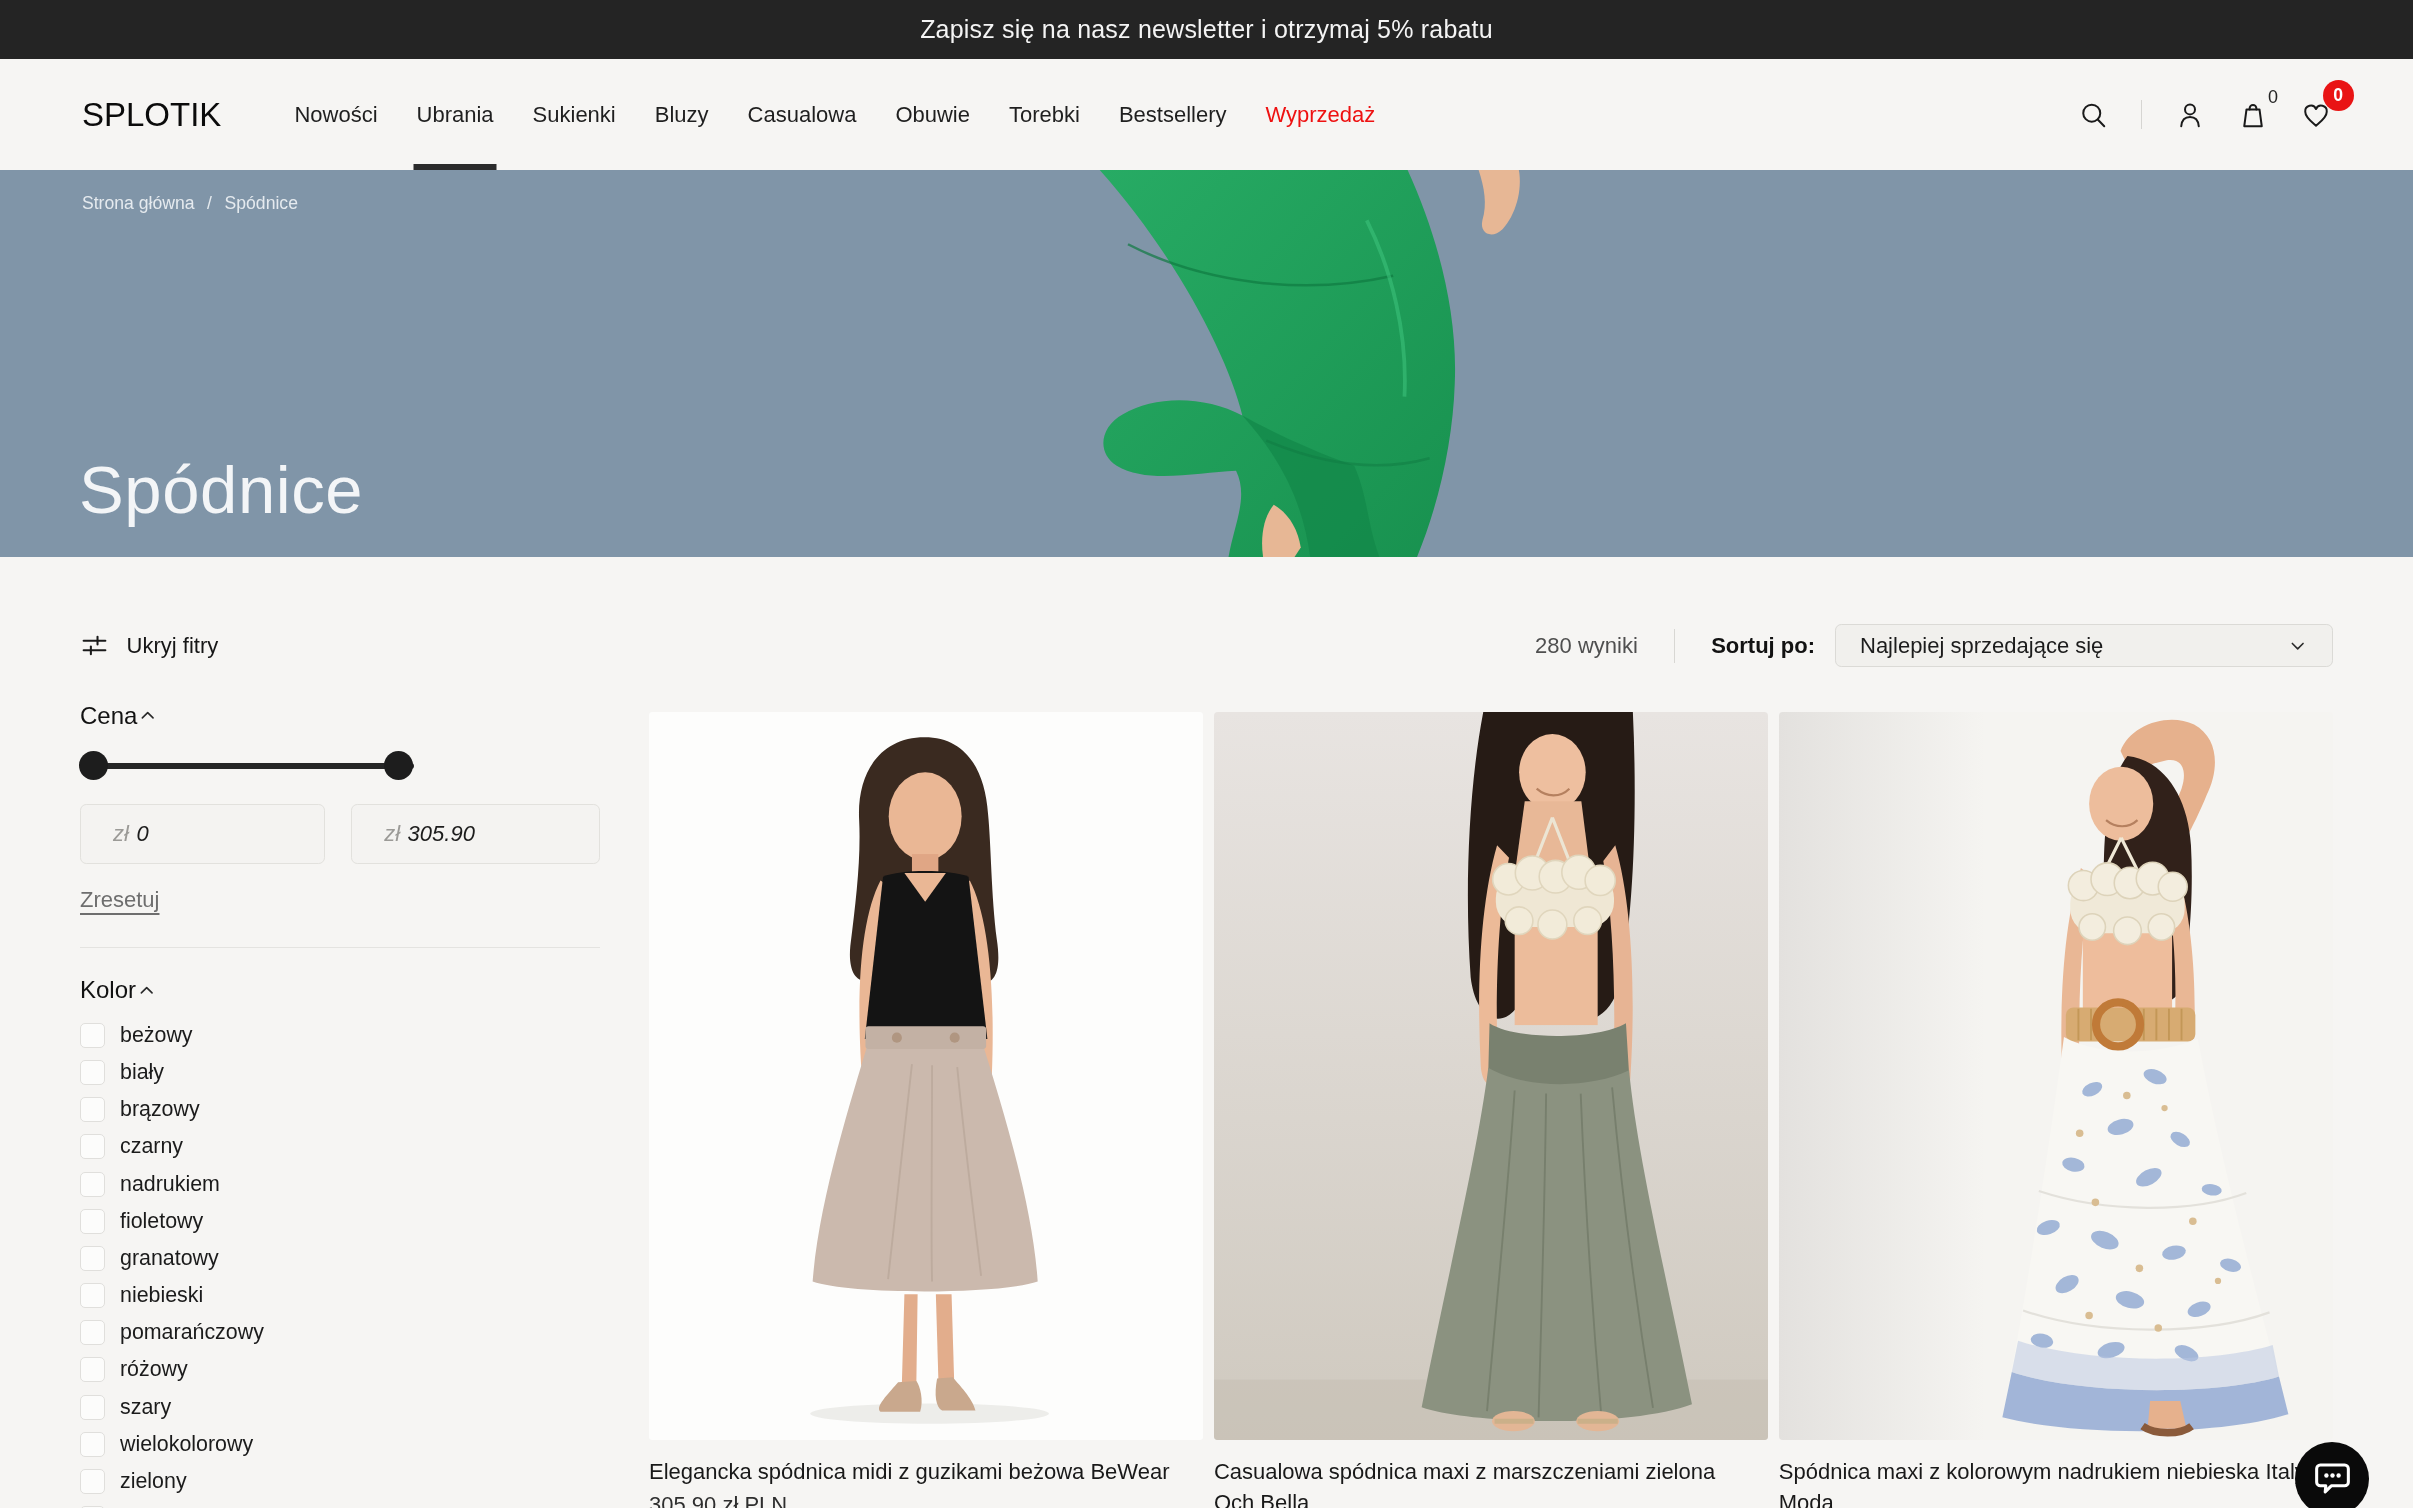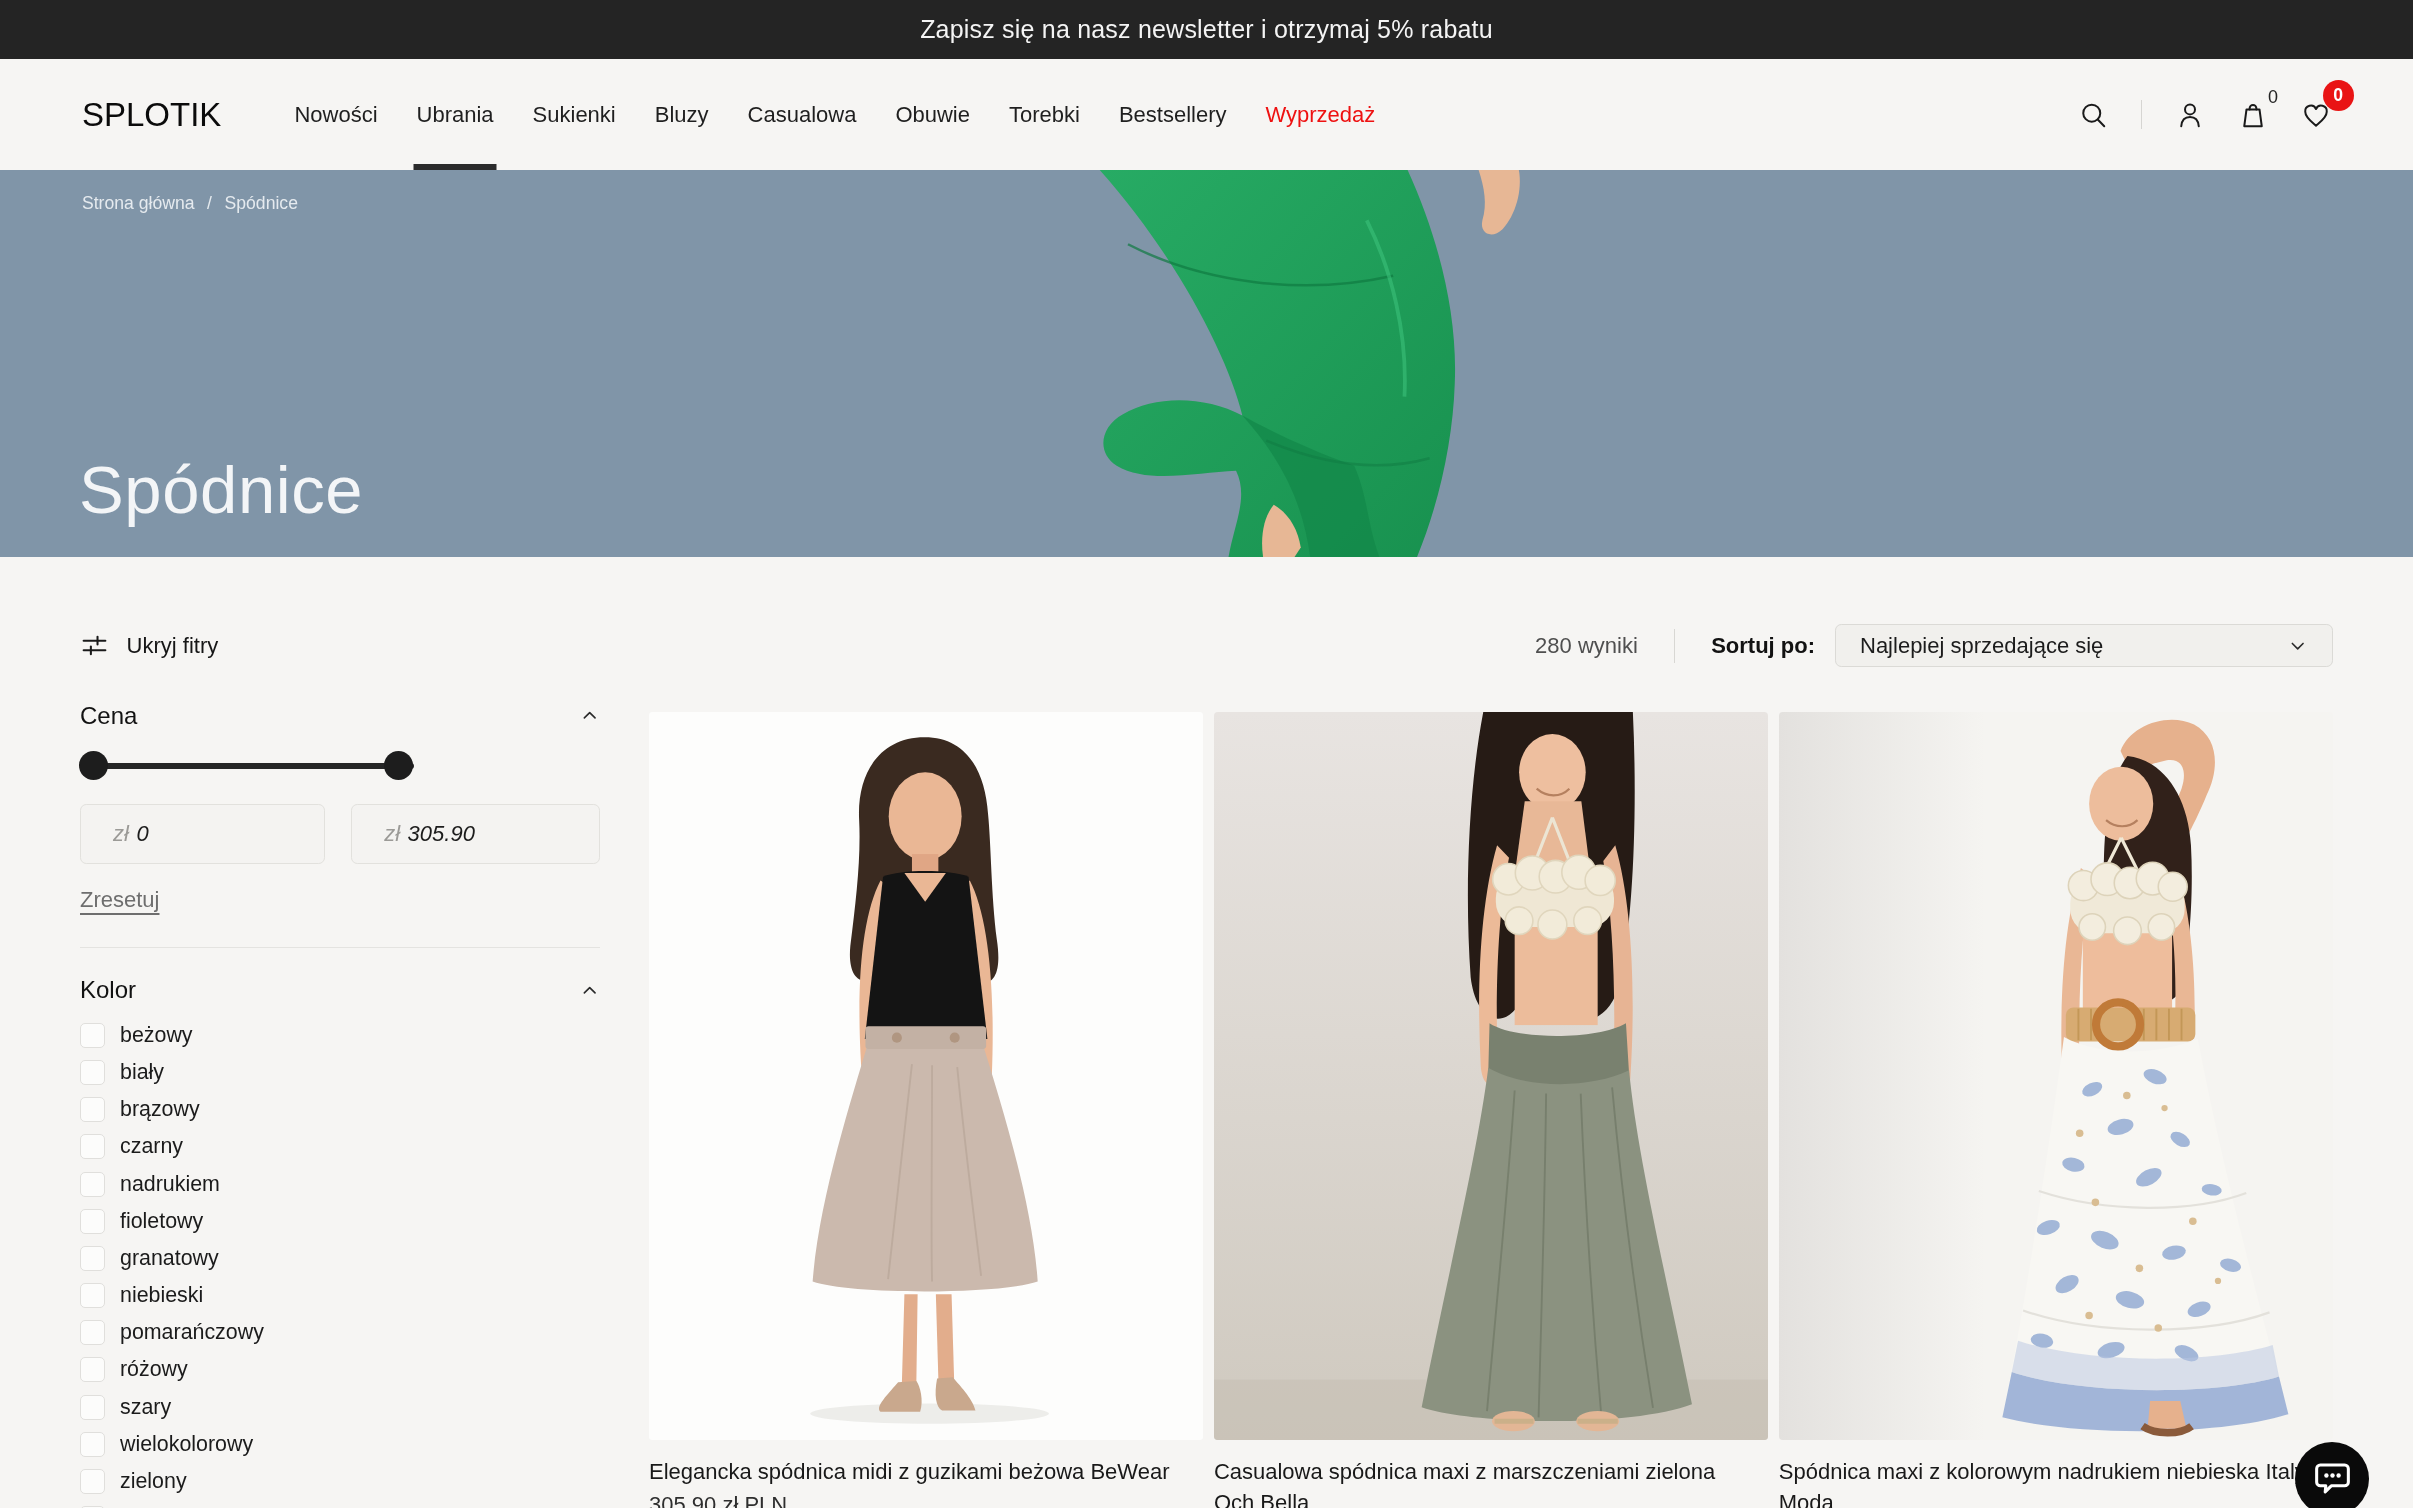--- a/index.html
+++ b/index.html
@@ -41,21 +41,21 @@
   .toolbar-right { margin-left:auto; display:flex; align-items:center; }
   .results { font-size:22px; color:#4f4f4f; }
   .tbar-div { width:1.3px; height:34px; background:#d8d7d3; margin:0 36px; }
   .sort-label { font-size:22px; font-weight:700; color:#121212; margin-right:20px; }
   .sort-select { width:498px; height:43px; background:#f1f0ed; border:1.3px solid #dbdad6; border-radius:6.3px;
     display:flex; align-items:center; justify-content:space-between; padding:0 24px; font-size:22px; color:#1c1c1c; cursor:pointer; }
   .sort-select svg { width:21.4px; height:21.4px; }
 
   .layout { display:flex; margin-top:38px; }
   .sidebar { width:520px; flex:none; margin-right:49px; margin-top:-10px; }
-  .fgroup-head { display:flex; align-items:center; justify-content:space-between; cursor:pointer; }
+  .fgroup-head { display:flex; align-items:center; cursor:pointer; }
   .fgroup-title { font-size:24px; color:#121212; }
   .chev { width:21.4px; height:21.4px; color:#2a2a2a; }
 
   .slider { position:relative; width:334px; height:29px; margin-top:21.4px; }
   .slider .track { position:absolute; top:12px; left:0; width:334px; height:5.7px; background:#262626; border-radius:3.1px; }
   .slider .handle { position:absolute; top:0; width:29px; height:29px; border-radius:50%; background:#1d1d1d; cursor:pointer; }
   .slider .h-min { left:-1.3px; }
   .slider .h-max { left:304px; }
 
   .price-inputs { display:flex; gap:26.4px; margin-top:24px; }

